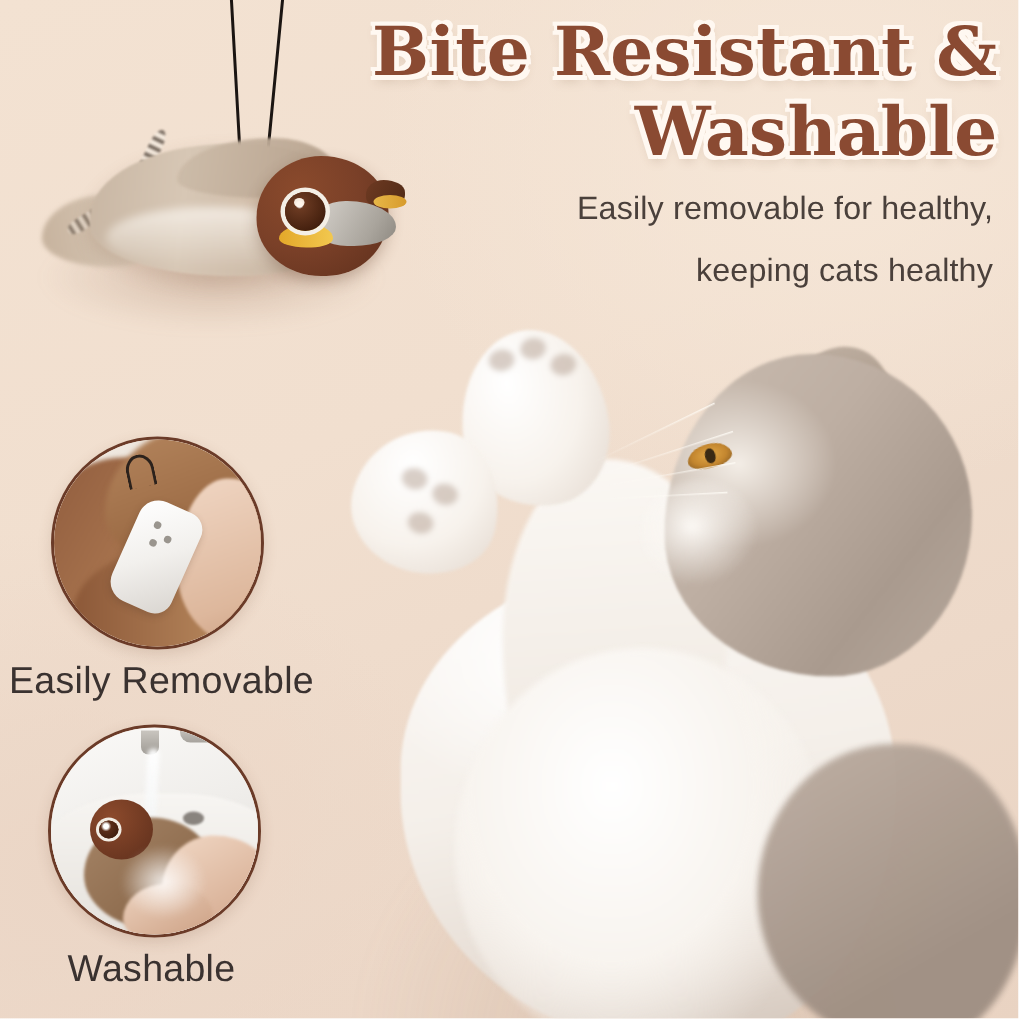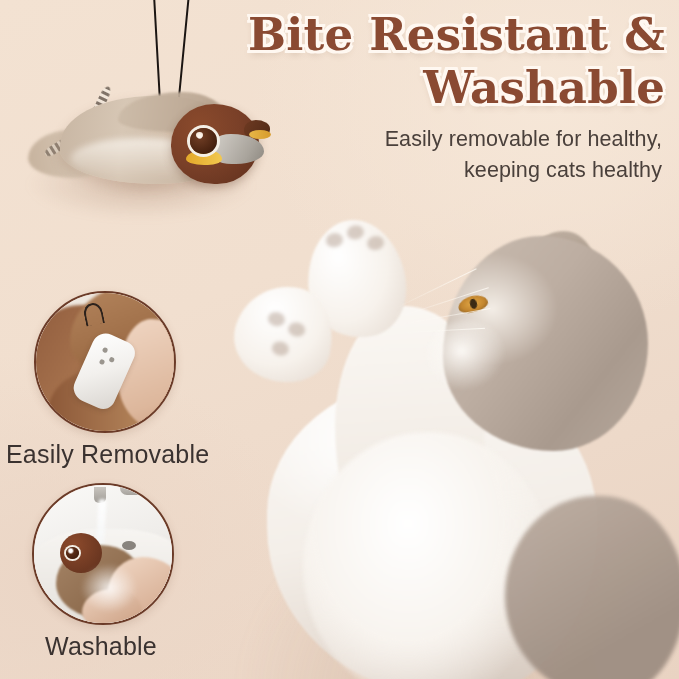--- a/index.html
+++ b/index.html
@@ -35,21 +35,21 @@
   }
   .headline .l2{display:block;}
 
   .subhead{
     position:absolute;right:17px;top:124px;width:400px;
     text-align:right;
     font-size:21.5px;line-height:1.42;
     color:#4A403B;
     letter-spacing:.1px;
   }
-  .subhead .s2{display:block;}
+  .subhead .s2{display:block;margin-top:10px;}
 
   
   .toy-wrap{position:absolute;left:0;top:0;width:300px;height:250px;}
   .string{position:absolute;background:#1B1512;border-radius:2px;}
   .s-a{left:160px;top:-2px;width:2.2px;height:122px;transform:rotate(-3.2deg);transform-origin:bottom;}
   .s-b{left:176px;top:-2px;width:2.2px;height:120px;transform:rotate(5.5deg);transform-origin:bottom;}
 
   .toy-shadow{
     position:absolute;left:26px;top:150px;width:230px;height:70px;
     background:radial-gradient(ellipse at 50% 50%, rgba(150,112,88,.30) 0%, rgba(150,112,88,0) 70%);

